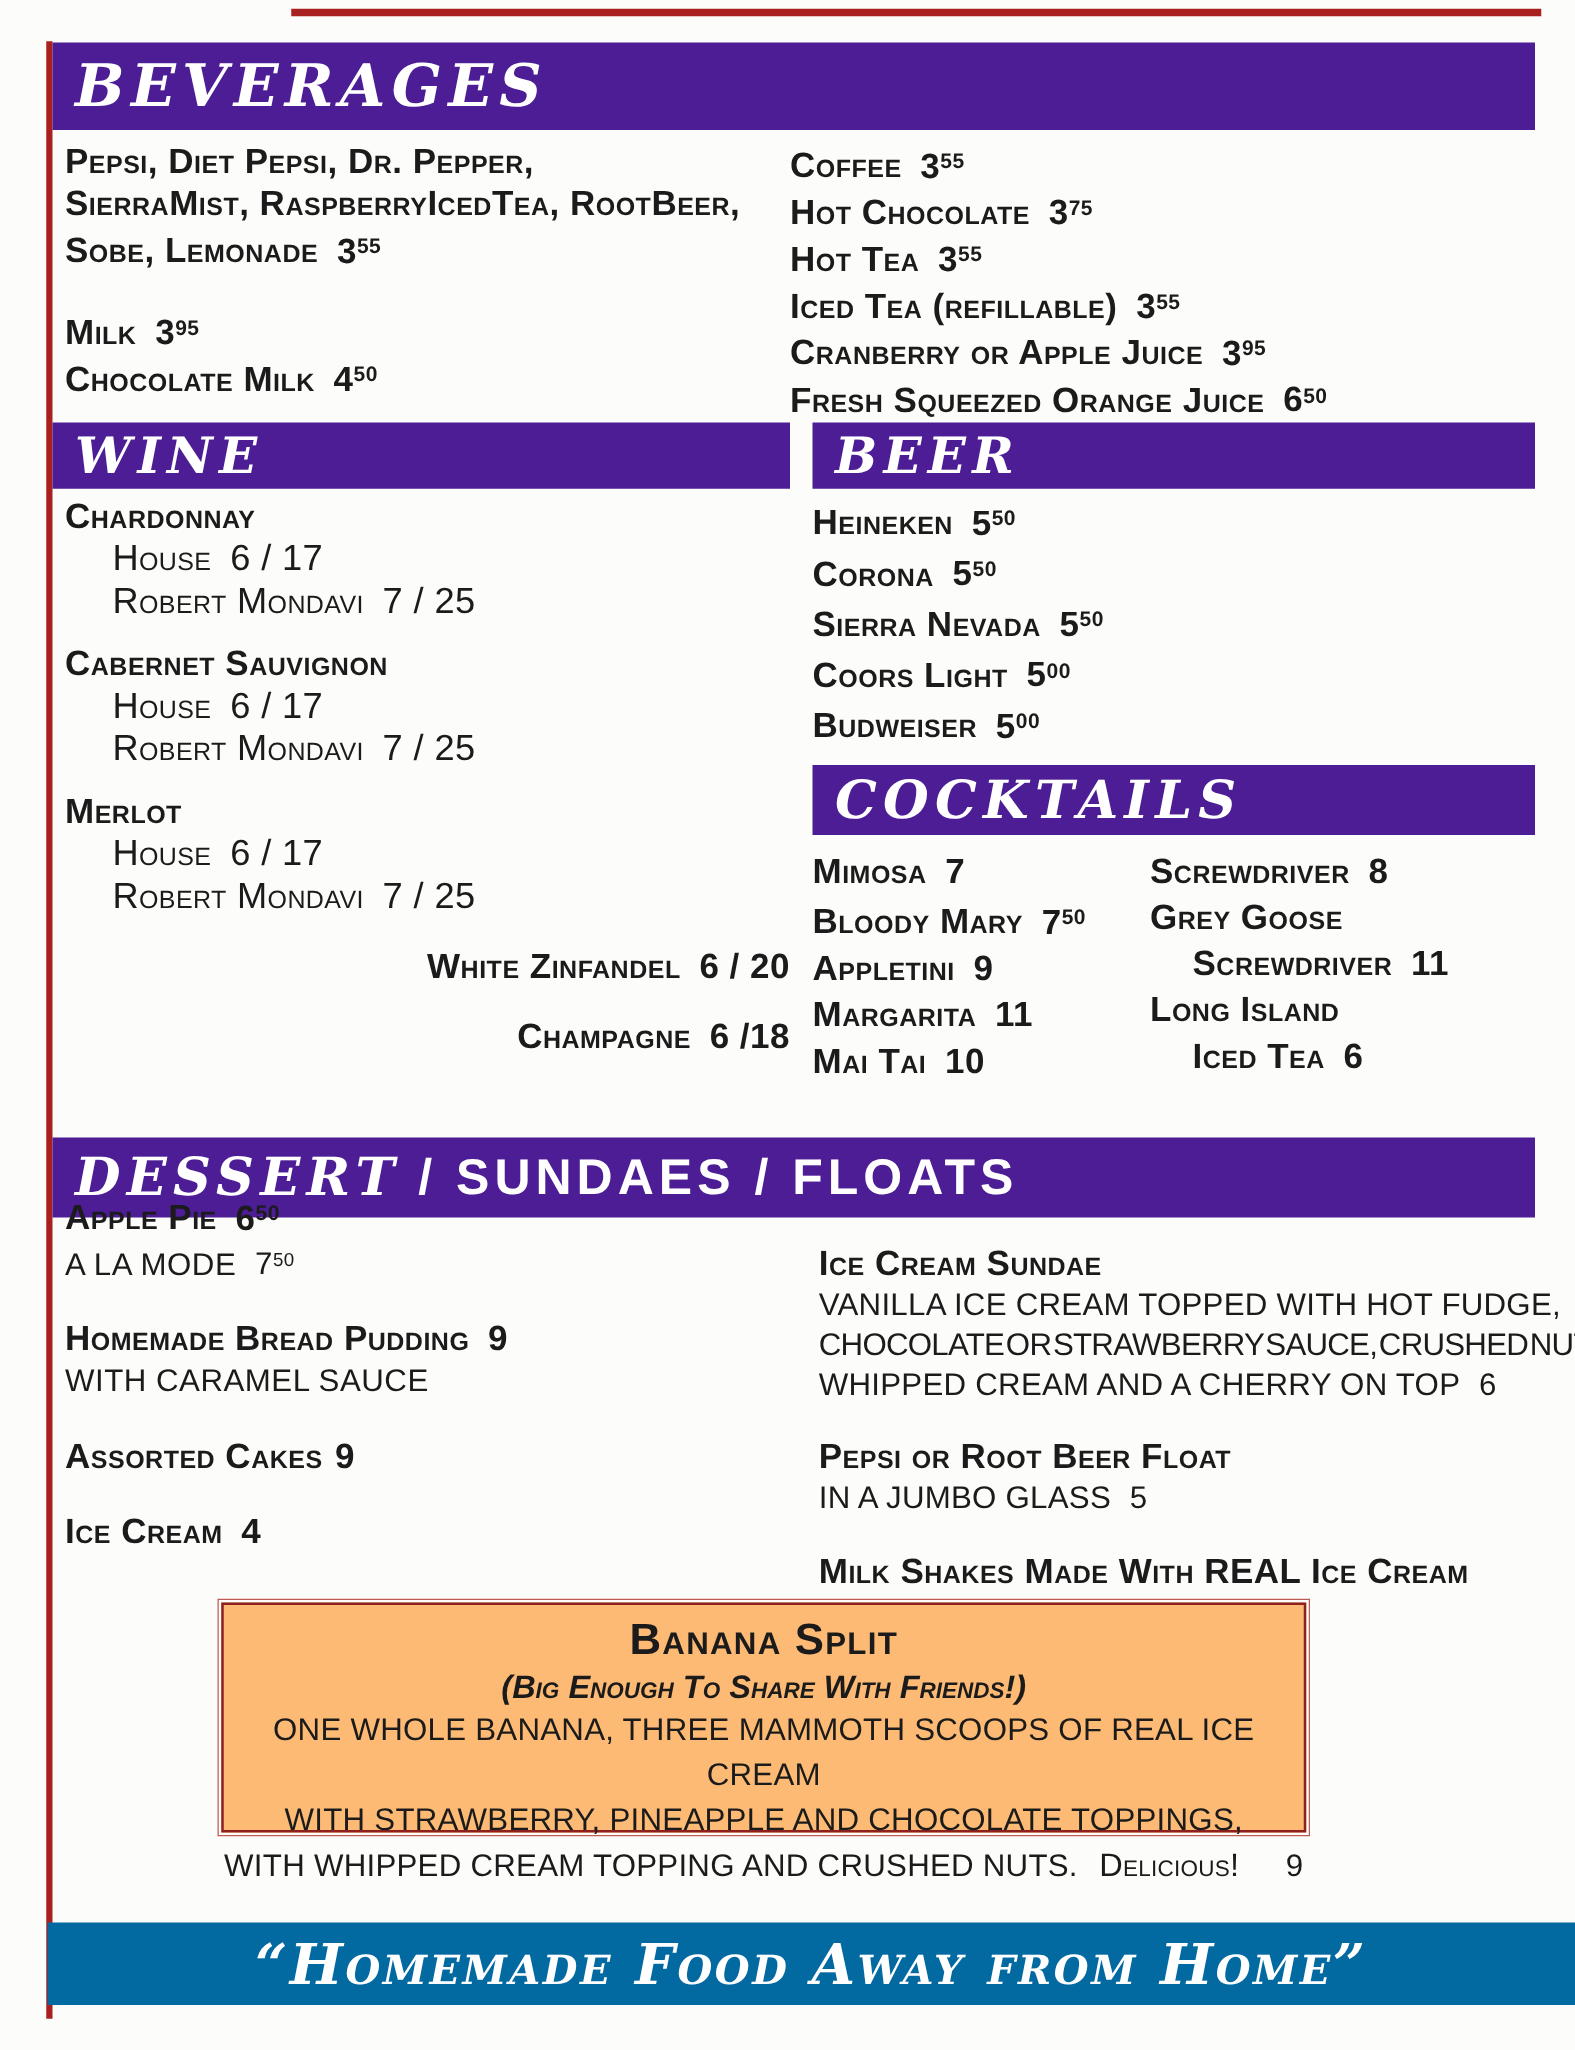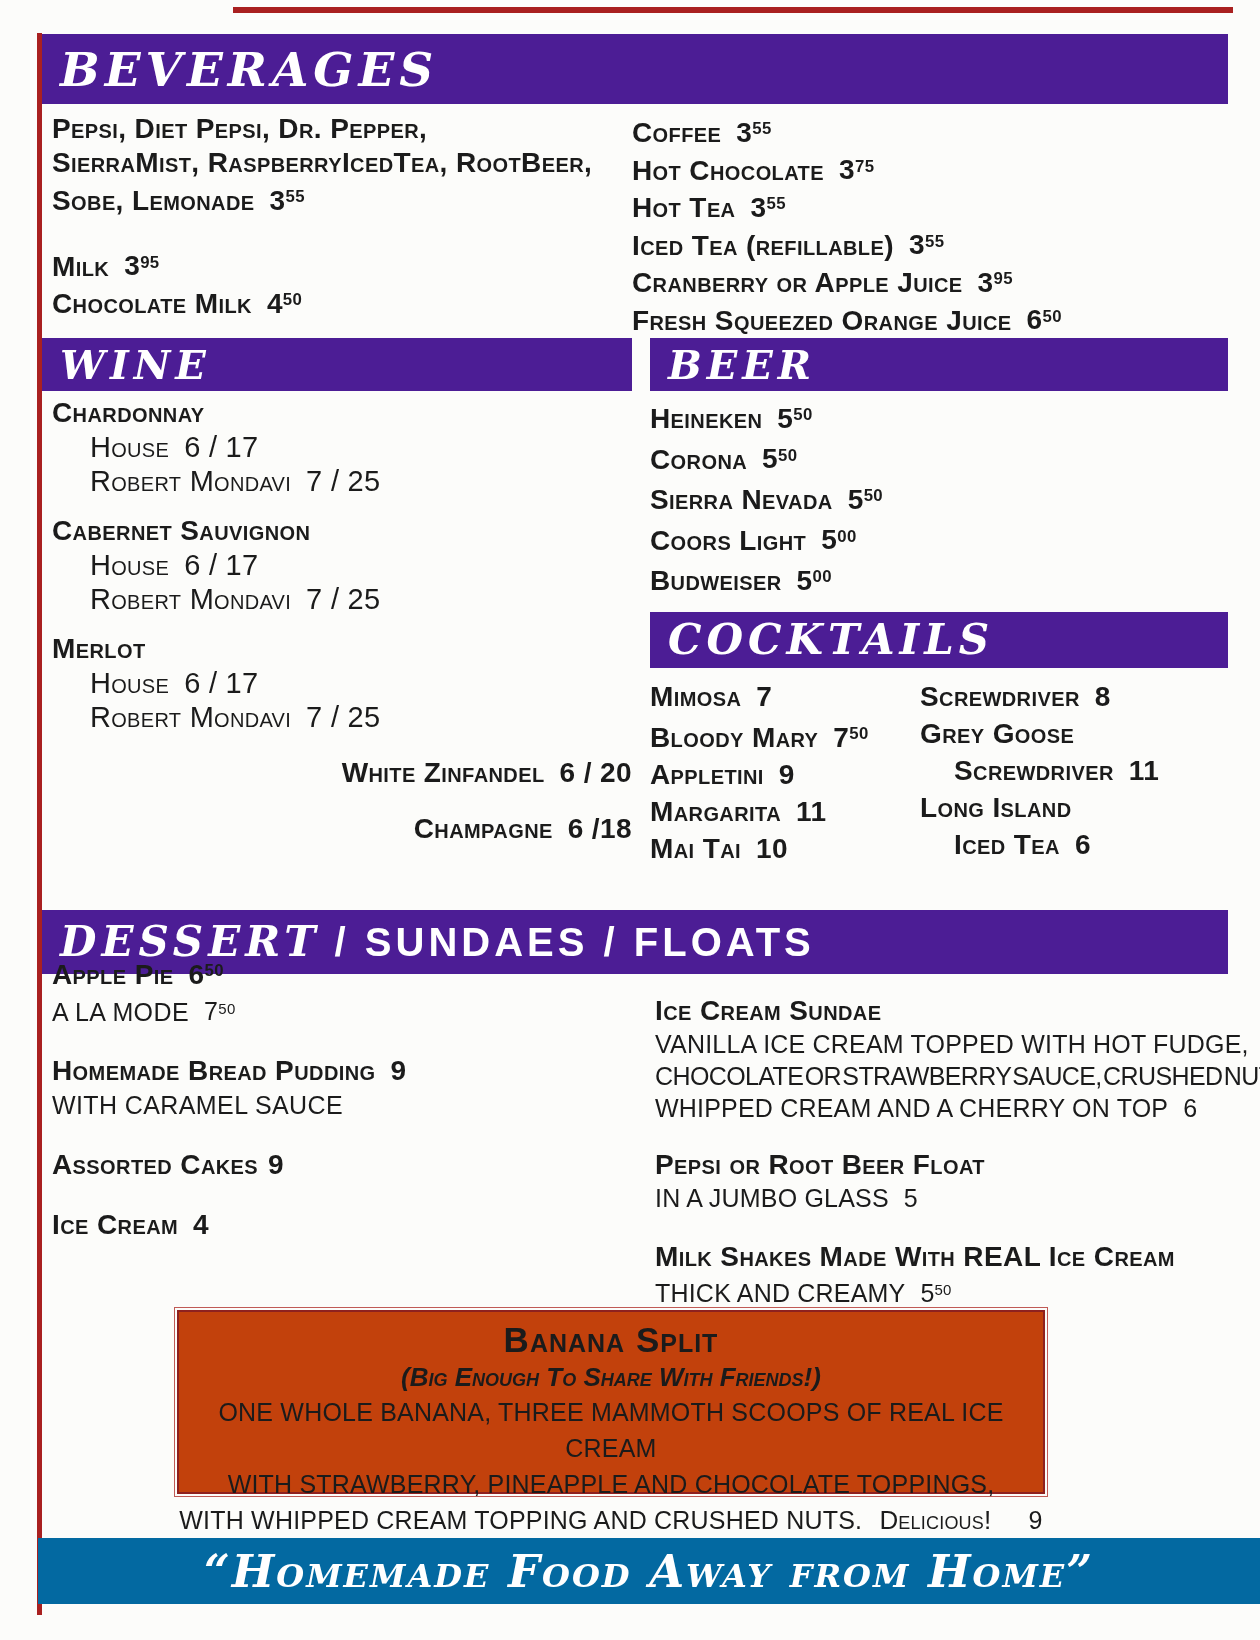--- a/index.html
+++ b/index.html
@@ -55,22 +55,22 @@
   .wgroup { margin-bottom:16px; }
   .wsub { font-weight:400; font-variant:small-caps; font-size:29px; padding-left:38px; letter-spacing:0.3px; }
   .wsingle { margin-top:22px;text-align:right; }
 
   .dgroup { margin-bottom:26px; }
   .dsub { font-weight:400; font-size:25px; font-variant:normal; letter-spacing:0.4px; }
   .desc { font-weight:400; font-size:25px; line-height:32px; letter-spacing:0.2px; }
   .desc.tight { letter-spacing:-0.6px; word-spacing:-5px; }
 
   #banana-box {
-    position:absolute; left:177px; top:1310px; width:868px; height:184px;
-    box-sizing:border-box; background:#c2410c;
+    position:absolute; left:177px; top:1282px; width:868px; height:184px;
+    box-sizing:border-box; background:#fdba74;
     border:2px solid #8e211f; outline:1px solid #c05a55; outline-offset:2px;
     text-align:center; padding-top:8px;
   }
   #banana-title { font-weight:700; font-variant:small-caps; font-size:35px; letter-spacing:1px; line-height:40px; }
   #banana-sub { font-weight:700; font-style:italic; font-variant:small-caps; font-size:26px; line-height:34px; }
   .banana-line { font-weight:400; font-size:25px; line-height:36px; letter-spacing:0.2px; }
   .banana-dl { font-variant:small-caps; font-weight:400; }
   .banana-pr { margin-left:30px; }
 
   #footer-band {

